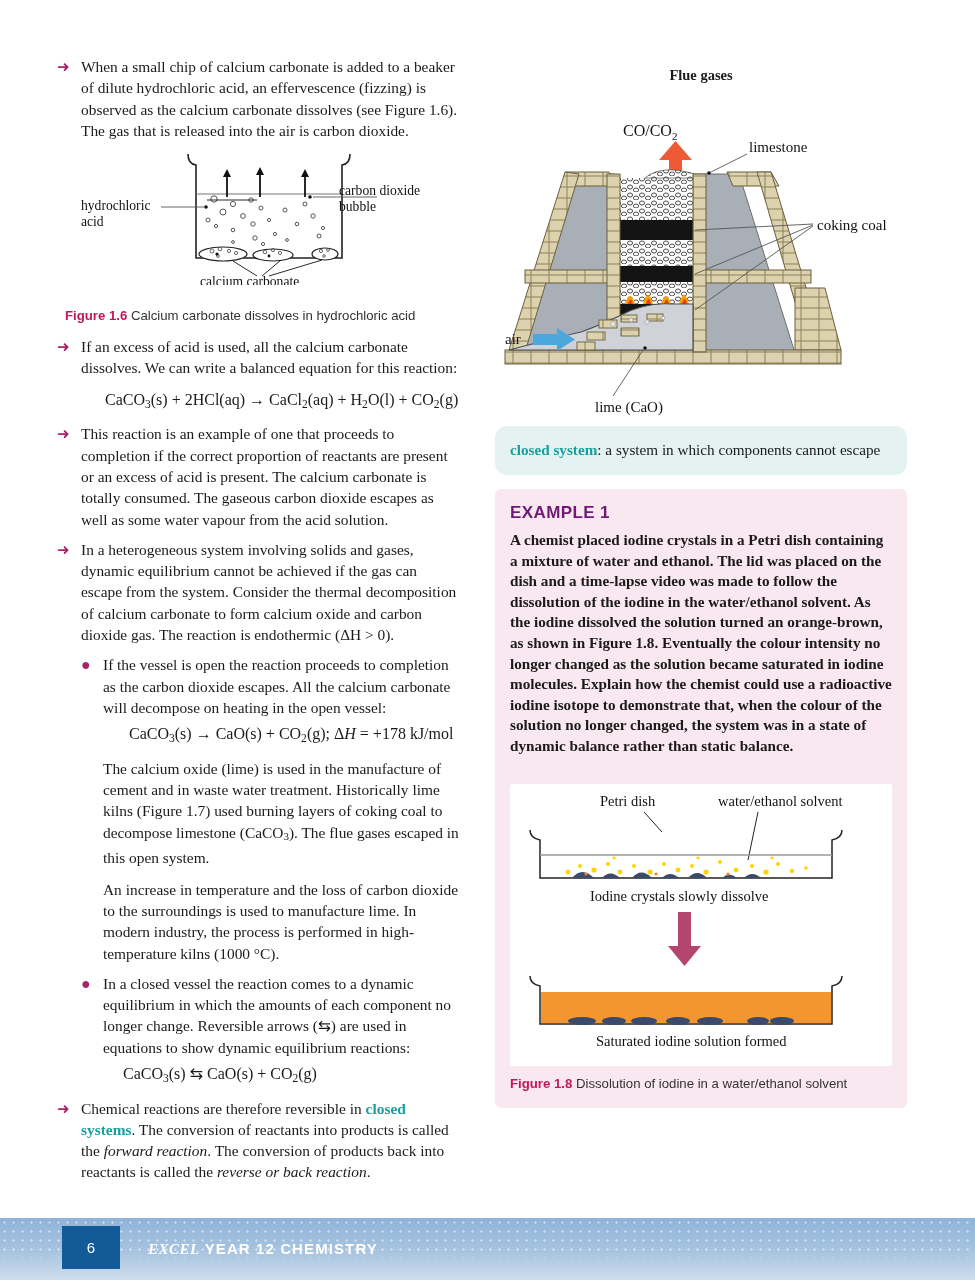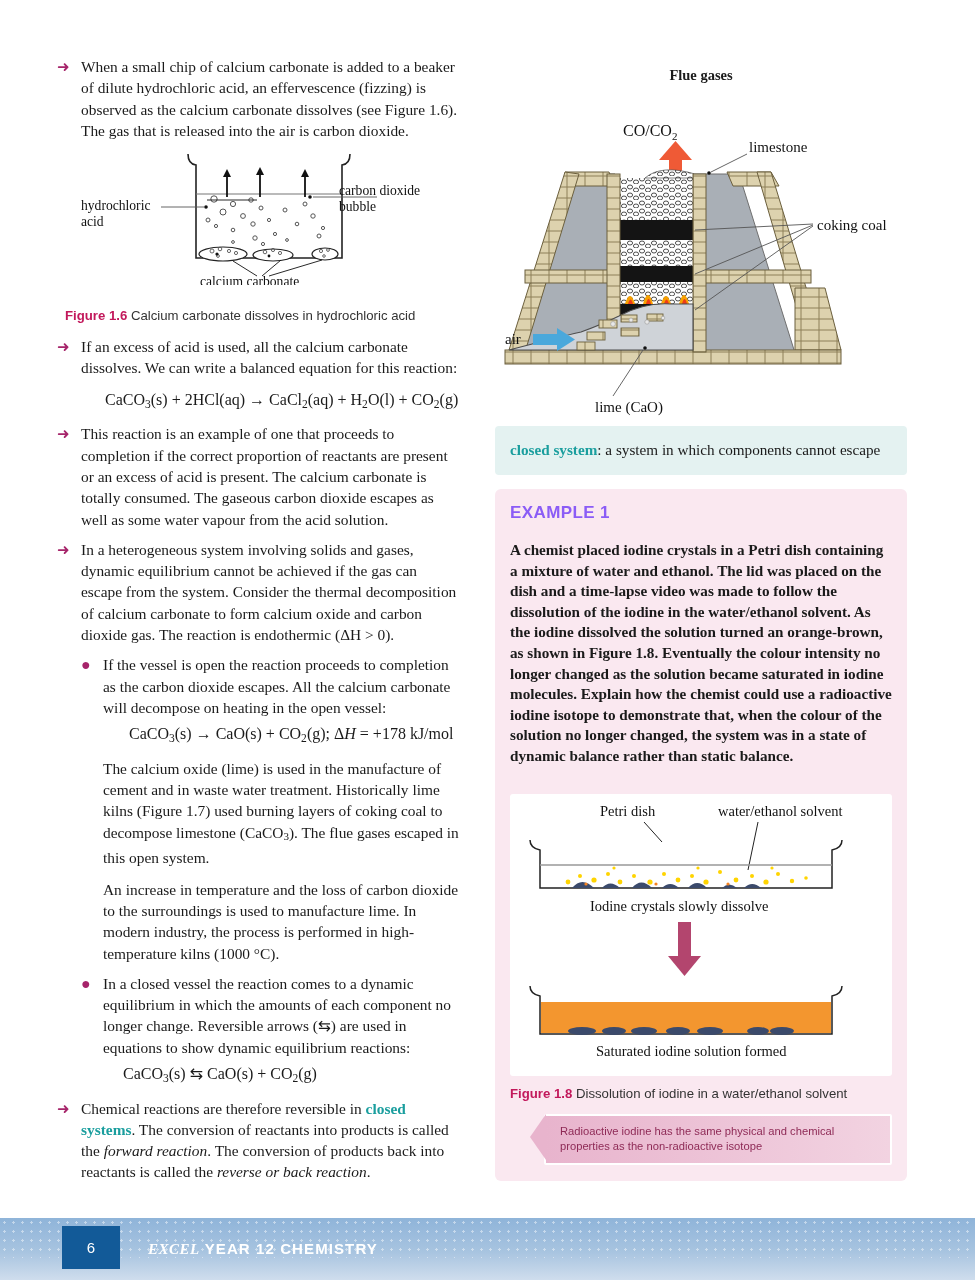--- a/index.html
+++ b/index.html
@@ -59,31 +59,31 @@
   
   .fig17{position:relative;width:412px;height:330px;}
   .fig17 svg{position:absolute;left:0;top:0;}
   .ktitle{
     text-align:center;font-family:"Liberation Serif",serif;font-weight:bold;
     font-size:14.5px;margin:0 0 4px 0;
   }
 
   
   .defbox{
-    background:#e4f2f1;border-radius:4px;padding:13px 15px 15px 15px;
+    background:#e4f2f1;border-radius:12px;padding:13px 15px 15px 15px;
     margin:8px 0 14px 0;font-size:15.2px;line-height:21px;
   }
 
   
   .example{
     background:#fae8f0;border-radius:6px;padding:14px 15px 16px 15px;
   }
   .ex-title{
     font-family:"Liberation Sans",sans-serif;font-weight:bold;font-size:17px;
-    letter-spacing:.4px;color:#8b5cf6;margin:0 0 17px 0;
+    letter-spacing:.4px;color:#701a75;margin:0 0 7px 0;
   }
   .ex-body{
     font-size:15.2px;line-height:20.6px;font-weight:bold;margin:0;
   }
   .fig18-wrap{
     background:#ffffff;border-radius:3px;margin:27px 0 0 0;padding:8px 0 6px 0;
     position:relative;height:268px;
   }
   .fig18-wrap svg{position:absolute;left:0;top:0;}
   .cap18{
@@ -476,21 +476,20 @@
           </g>
           <text x="86" y="262" font-family="Liberation Serif, serif" font-size="14.5" fill="#111">Saturated iodine solution formed</text>
         </svg>
       </div>
 
       <p class="cap18">
         <b>Figure 1.8</b>
         <span>Dissolution of iodine in a water/ethanol solvent</span>
       </p>
 
-      <div class="note">Radioactive iodine has the same physical and chemical properties as the non-radioactive isotope</div>
     </div>
   </div>
 
   <div class="footer">
     <div class="dots"></div>
     <div class="pagebox">6</div>
     <div class="brand">
       <i>EXCEL</i><span> YEAR 12 CHEMISTRY</span>
     </div>
   </div>

